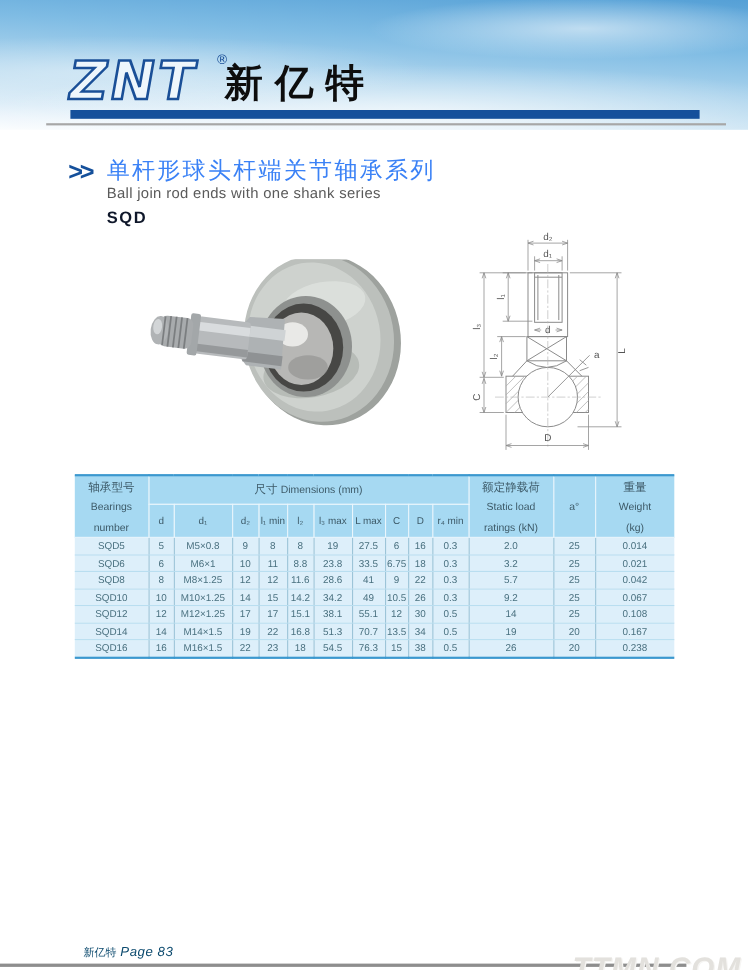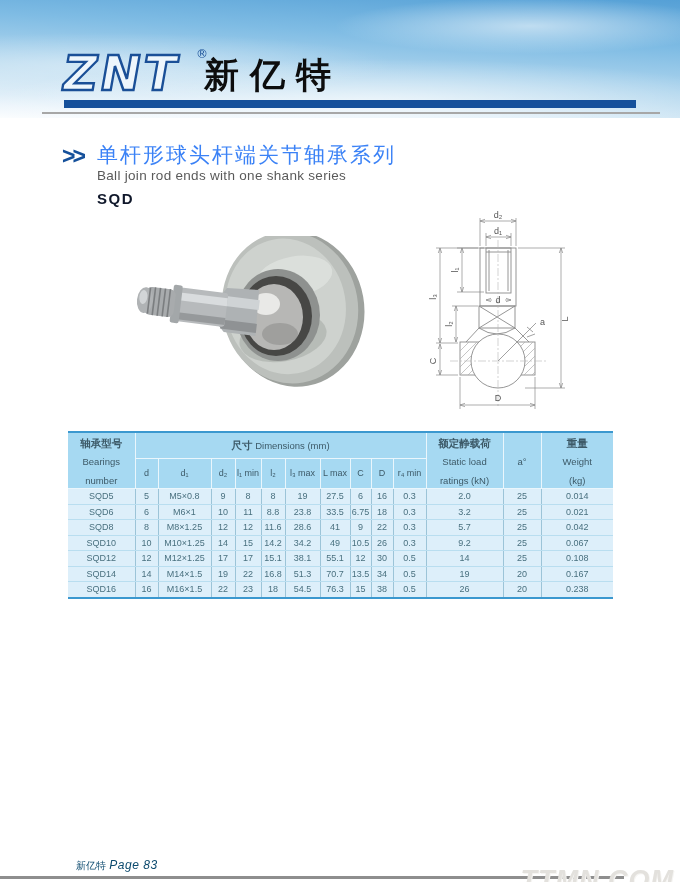--- a/index.html
+++ b/index.html
@@ -55,21 +55,21 @@
     position:absolute;left:68px;top:431px;width:545px;
     border-collapse:collapse;table-layout:fixed;
     border-top:2px solid #3b98cf;border-bottom:2px solid #3b98cf;
   }
   .spec-table th{
     background:#a6d9f2;color:#3d5a68;font-weight:normal;
     border:1px solid #eaf6fc;padding:0;line-height:1.15;
   }
   .spec-table th.grp{font-size:10px;height:20px;}
   .spec-table th.sub{font-size:9px;height:24px;}
-  .spec-table th .cn{font-size:10.5px;font-weight:bold;font-family:"DejaVu Sans",sans-serif;}
+  .spec-table th .cn{font-size:10.5px;font-weight:normal;font-family:"DejaVu Sans",sans-serif;}
   .spec-table th .en{font-size:9.5px;}
   .spec-table td{
     background:#ddeffa;color:#49707f;font-size:9px;text-align:center;
     height:14.5px;padding:0;
     border-left:1px solid #9cc4d8;border-right:1px solid #9cc4d8;
     border-top:1px solid #b9def0;border-bottom:1px solid #b9def0;
   }
   .spec-table td:first-child,.spec-table th:first-child{border-left:none;}
   .spec-table td:last-child,.spec-table th:last-child{border-right:none;}
 

